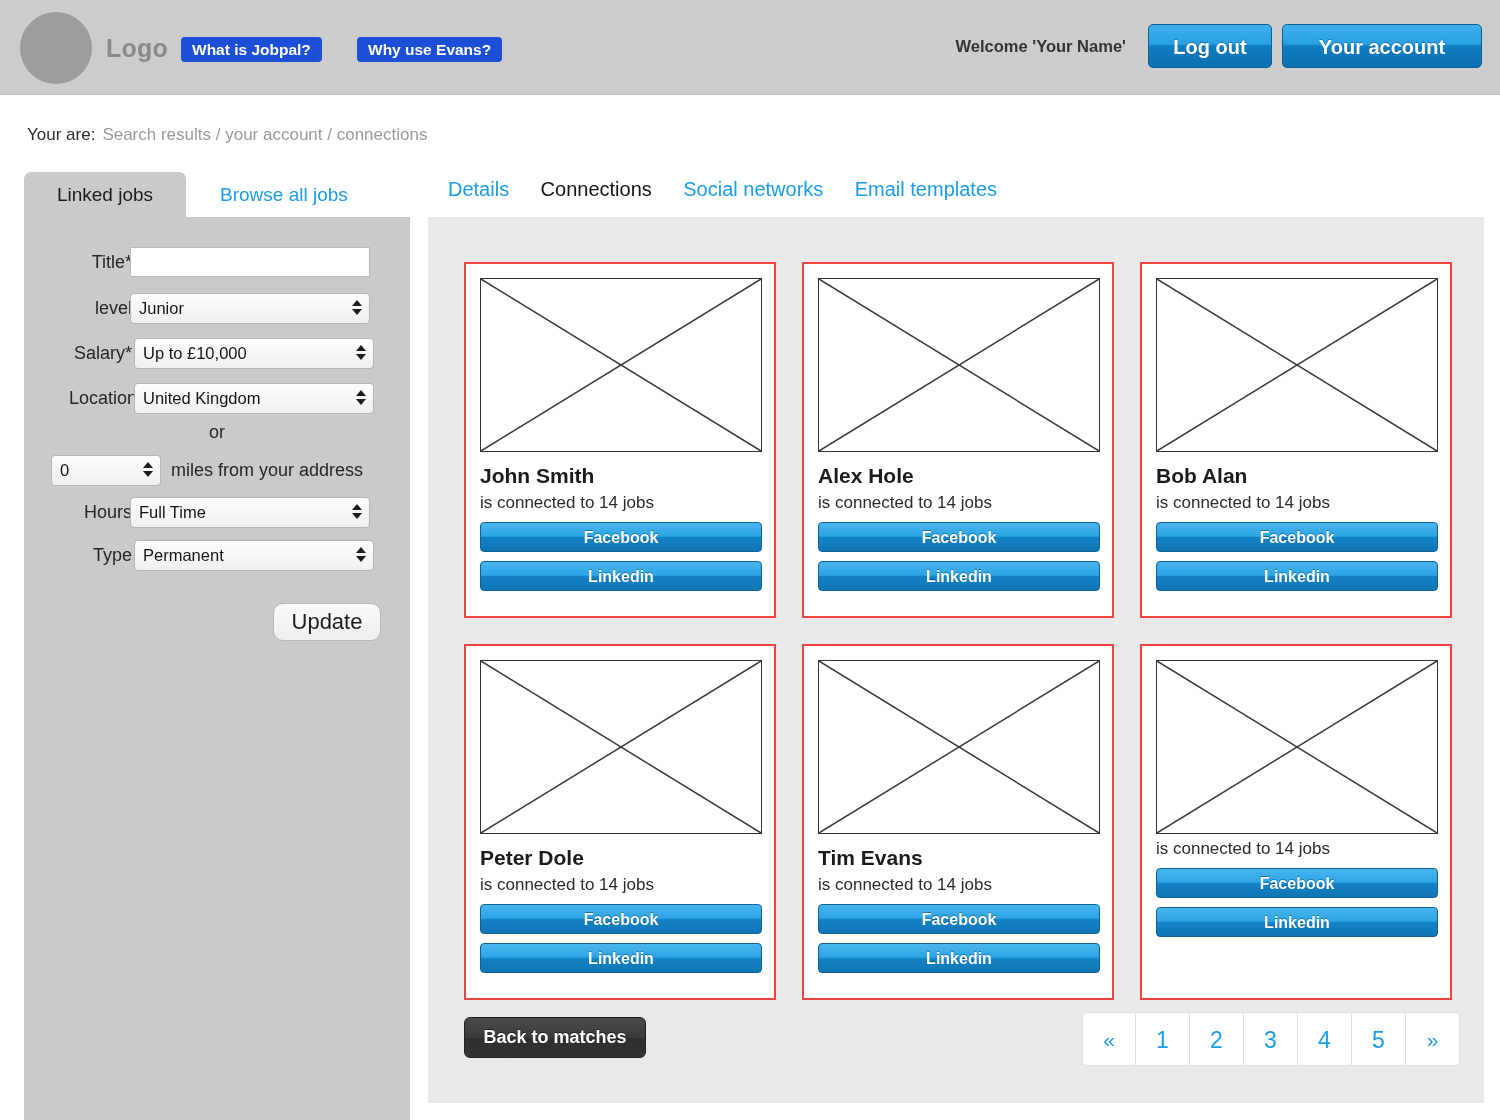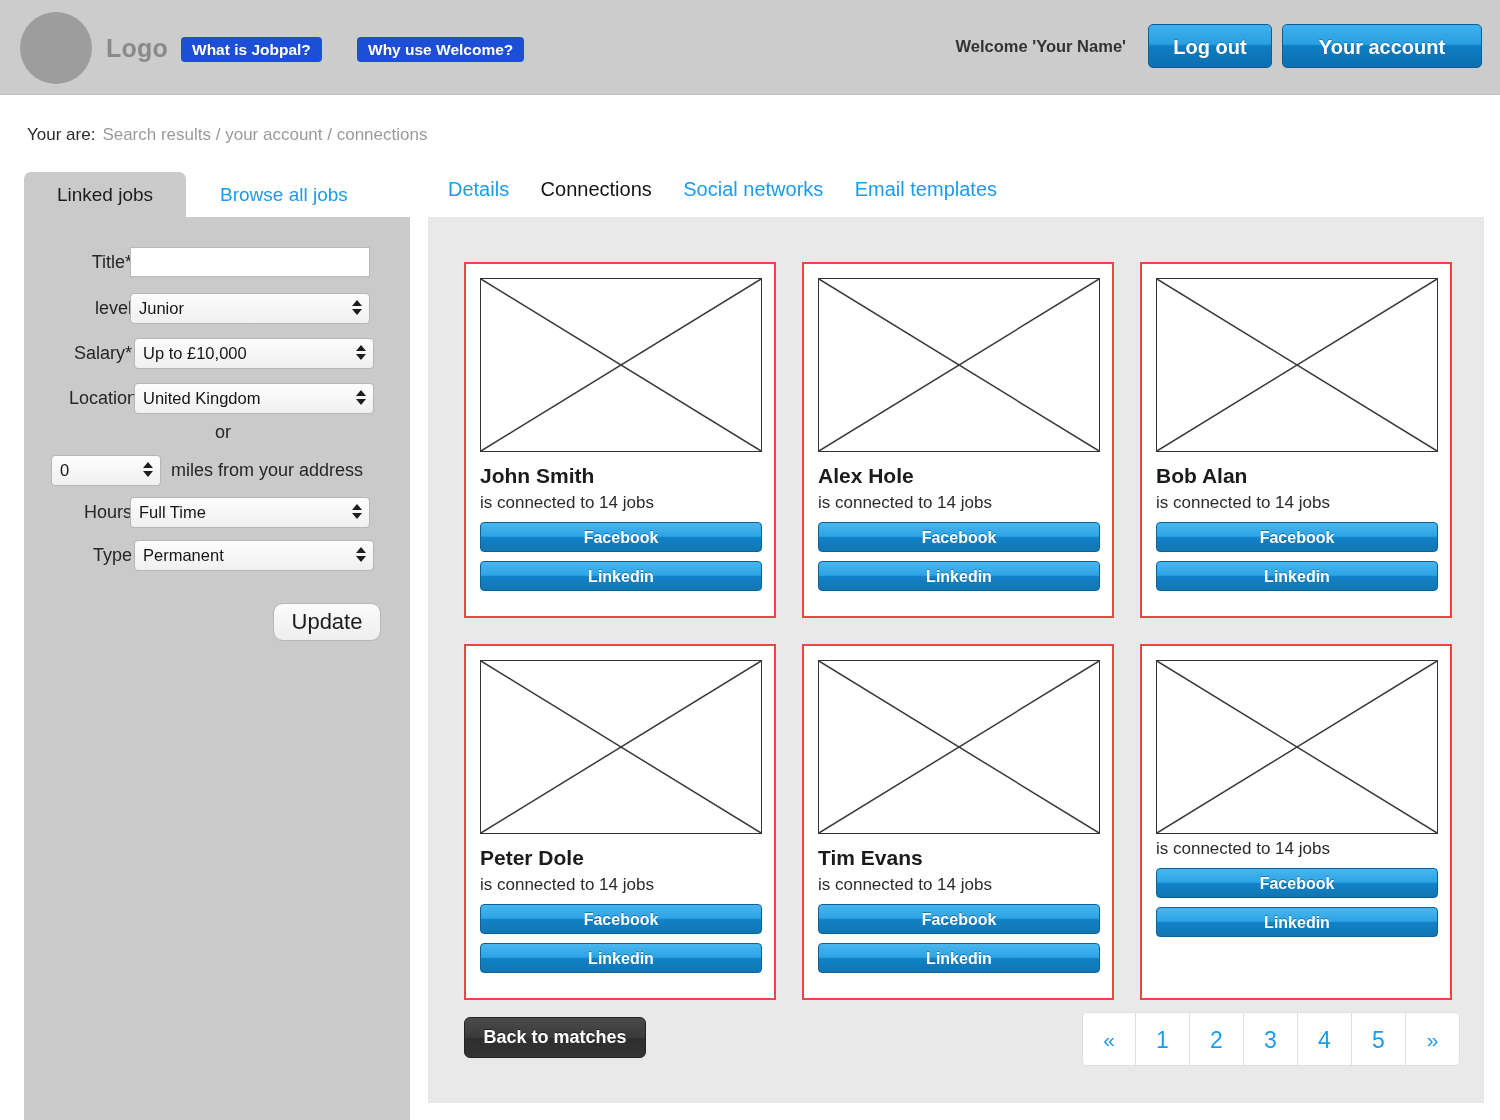--- a/index.html
+++ b/index.html
@@ -367,21 +367,21 @@
   }
   .pager-item.arrow { font-size: 21px; }
 </style>
 </head>
 <body>
 
 <div class="header">
   <div class="logo-circle"></div>
   <div class="logo-text">Logo</div>
   <div class="nav-pill nav-pill-1">What is Jobpal?</div>
-  <div class="nav-pill nav-pill-2">Why use Welcome?</div>
+  <div class="nav-pill nav-pill-2">Why use Evans?</div>
   <div class="welcome">Welcome 'Your Name'</div>
   <div class="btn-blue btn-logout">Log out</div>
   <div class="btn-blue btn-account">Your account</div>
 </div>
 
 <div class="breadcrumb">
   <span class="crumb-label">Your are:</span><span class="crumb-path">Search results / your account / connections</span>
 </div>
 
 <div class="tab-linked">Linked jobs</div>
@@ -420,21 +420,21 @@
     <span class="form-label" style="right:273px;">Location</span>
     <div class="sel" style="left:110px;width:240px;">
       <span>United Kingdom</span>
       <span class="arrows">
           <i class="up"></i>
           <i class="dn"></i>
         </span>
     </div>
   </div>
 
-  <div class="or-text" style="top:205px;padding-left:6px;">or</div>
+  <div class="or-text" style="top:205px;">or</div>
 
   <div class="miles-row" style="top:238px;">
     <div class="sel miles-sel">
       <span>0</span>
       <span class="arrows">
           <i class="up"></i>
           <i class="dn"></i>
         </span>
     </div>
     <span class="miles-text">miles from your address</span>

